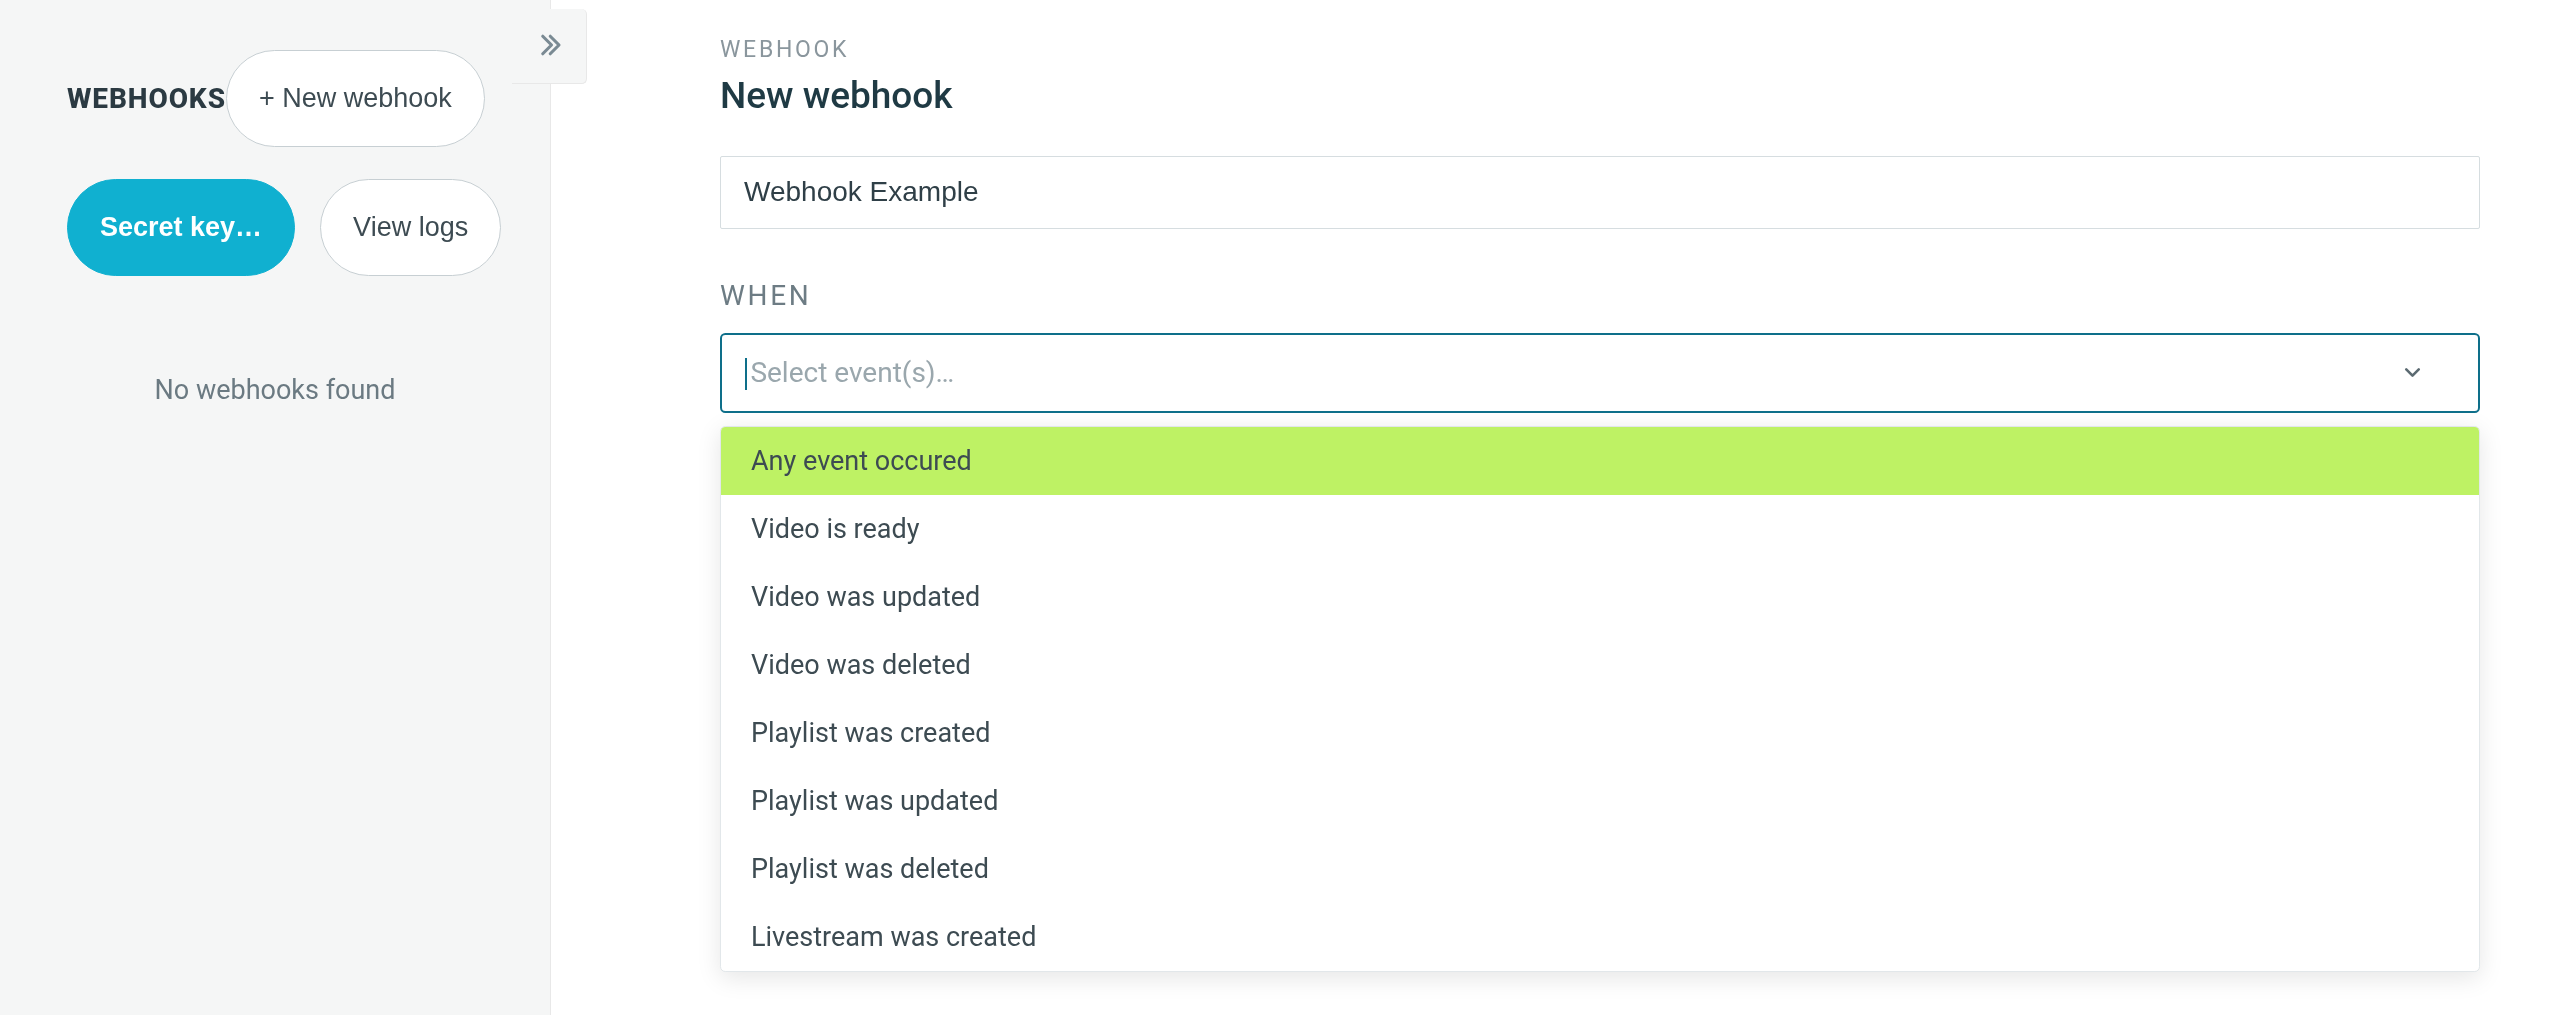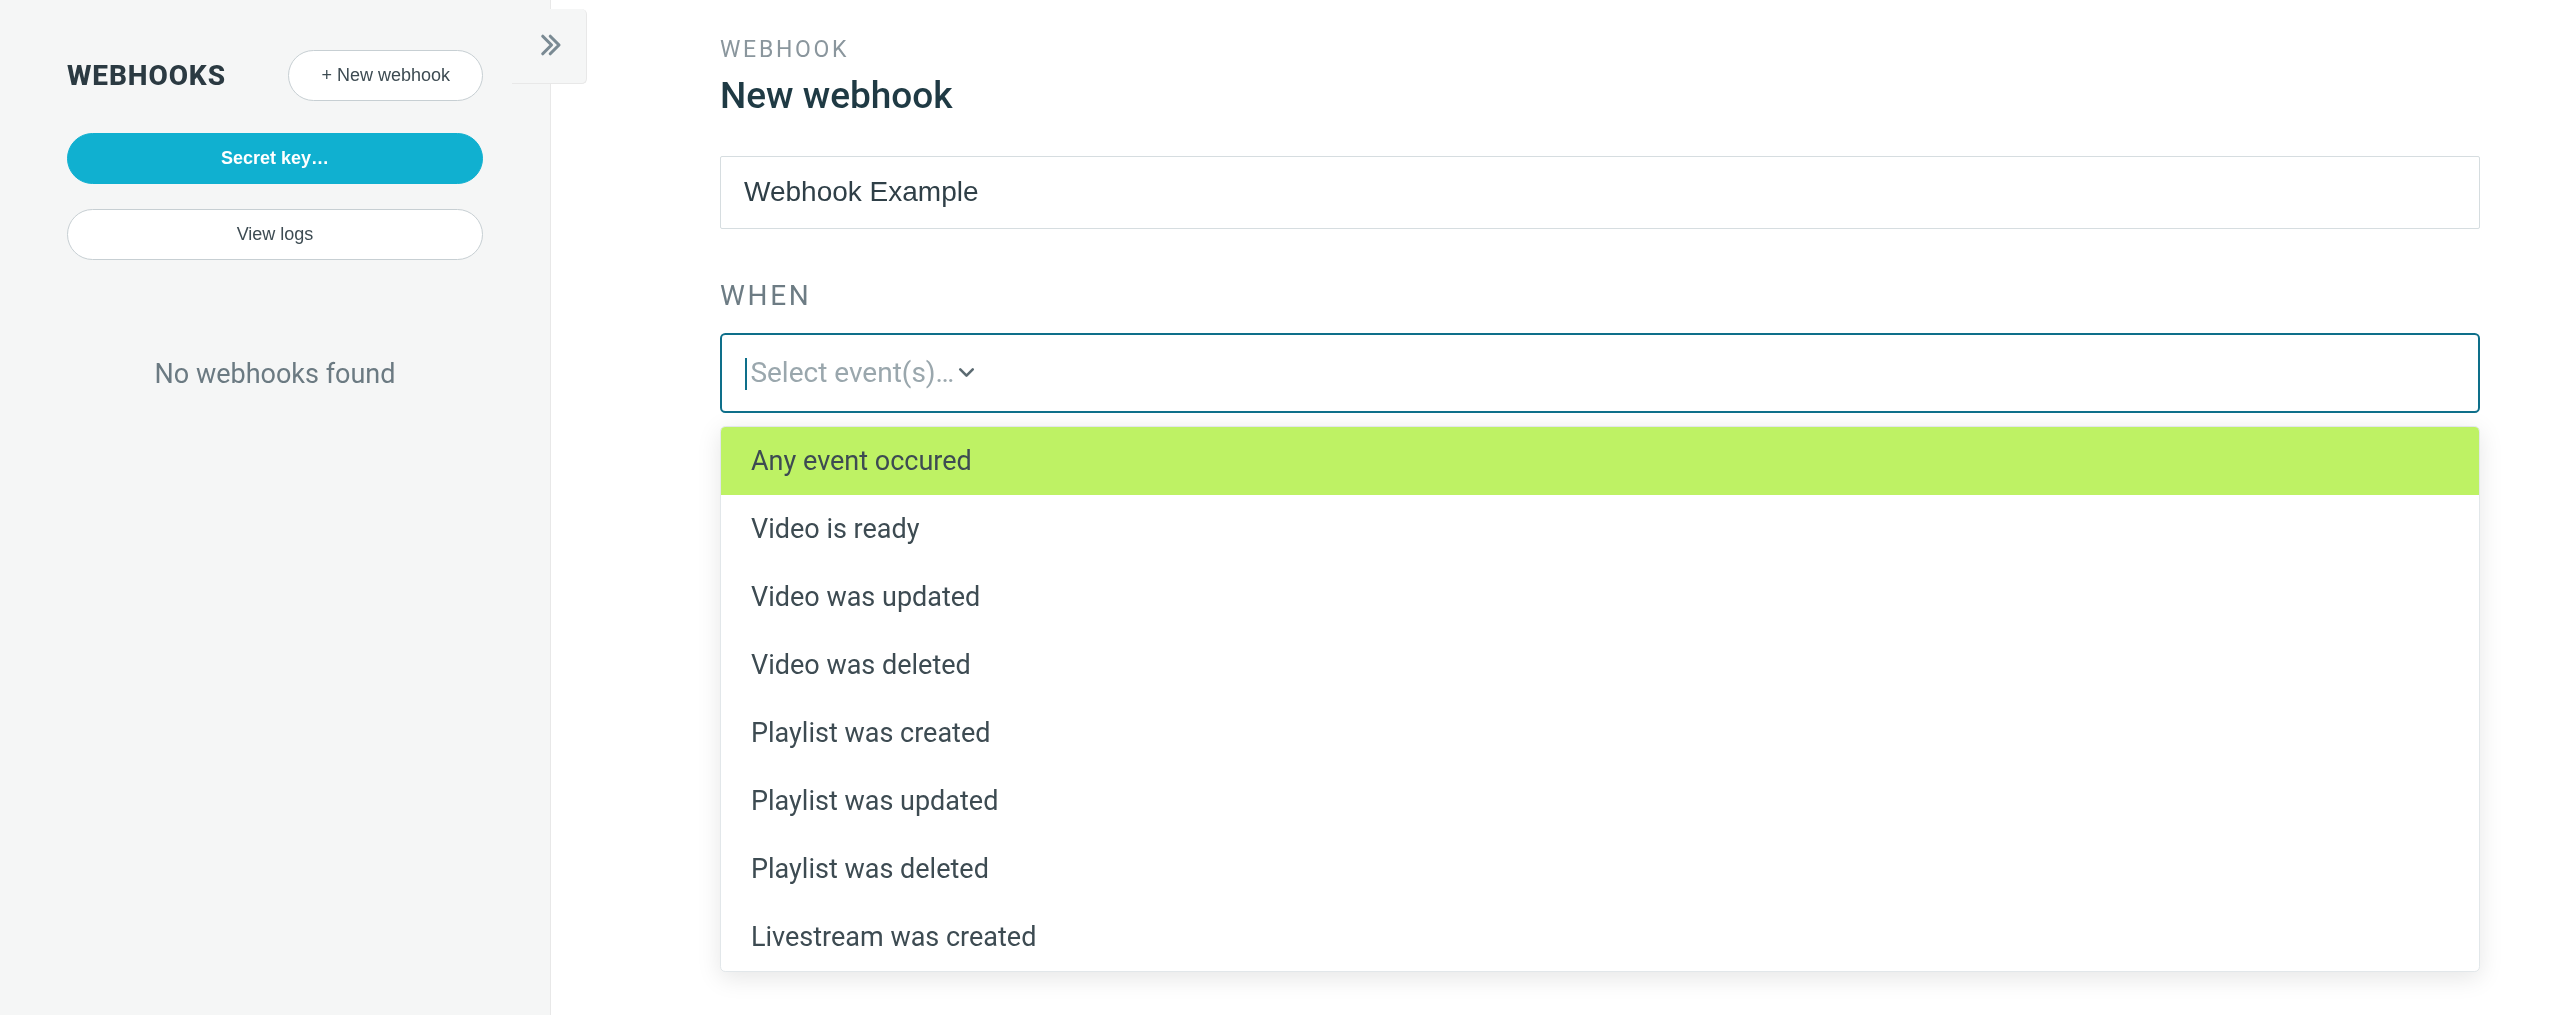--- a/index.html
+++ b/index.html
@@ -48,39 +48,38 @@
     margin-bottom: 32px;
   }
   .sidebar-title {
     font-size: 28px;
     font-weight: 800;
     letter-spacing: 0.9px;
     color: #2b3a42;
   }
   .btn {
     border-radius: 887px;
-    font-size: 18px;
-    padding: 14px 32px;
+    font-size: 27px;
+    padding: 32px 32px;
     cursor: pointer;
     border: 1.8px solid #c7cfd3;
     background: #fff;
     color: #3d4b52;
     white-space: nowrap;
   }
   .btn-primary {
     background: #10b0d0;
     border-color: #10b0d0;
     color: #fff;
     font-weight: 600;
   }
   .sidebar-actions {
     display: flex;
     gap: 25px;
     margin-bottom: 98px;
-    flex-direction: column;
   }
   .sidebar-actions .btn { flex: 1; text-align: center; }
   .empty-text {
     text-align: center;
     color: #6b7a82;
     font-size: 27px;
   }
 
   
   .main {
@@ -126,20 +125,21 @@
   .select-box {
     width: 100%;
     border: 2.7px solid #0e6f8a;
     border-radius: 5.3px;
     padding: 21px 53px 21px 23px;
     font-size: 28px;
     color: #9aa7ad;
     background: #fff;
     display: flex;
     align-items: center;
+    justify-content: space-between;
     cursor: text;
   }
   .select-box .caret {
     color: #5b6a71;
     display: flex;
     align-items: center;
   }
   .select-box .caret svg { width: 25px; height: 25px; }
   .cursor {
     display: inline-block;

